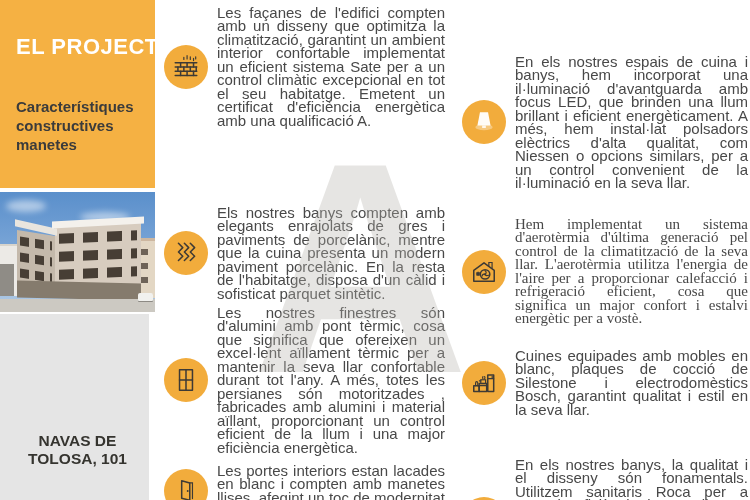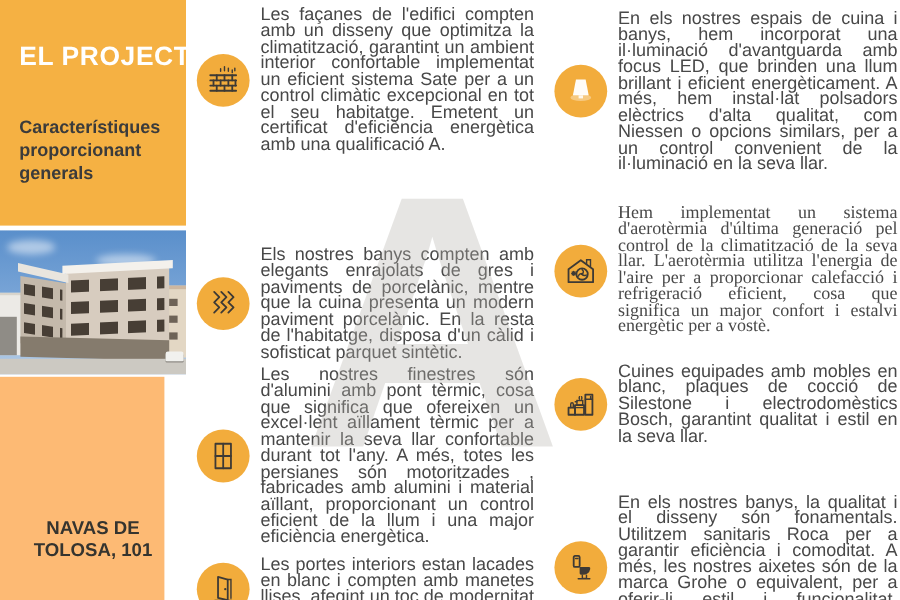--- a/index.html
+++ b/index.html
@@ -6,21 +6,21 @@
   html,body { background:#ffffff; }
   body { font-family:"Liberation Sans", sans-serif; }
   .page { position:relative; width:750px; height:500px; background:#ffffff; overflow:hidden; }
 
   
   .sidebar-top { position:absolute; left:0; top:0; width:155px; height:188px; background:#F5B143; }
   .sidebar-title { position:absolute; left:16px; top:34px; width:136px;
                    font-size:22px; font-weight:bold; letter-spacing:.5px; color:#ffffff; white-space:nowrap; }
   .sidebar-subtitle { position:absolute; left:16px; top:97px; width:126px;
                       font-size:15px; font-weight:bold; color:#3b3b3b; line-height:19px; }
-  .sidebar-bottom { position:absolute; left:0; top:314px; width:137px; height:186px; background:#fdba74; }
+  .sidebar-bottom { position:absolute; left:0; top:314px; width:149px; height:186px; background:#e5e5e5; }
   .sidebar-address { position:absolute; top:118px; left:0; width:155px; text-align:center;
                      font-size:15.5px; font-weight:bold; color:#35342f; line-height:18px; }
   .sidebar-address .inner { width:114px; margin:0 auto; }
 
   
   .photo { position:absolute; left:0; top:192px; width:155px; height:120px; overflow:hidden; background:linear-gradient(180deg,#5a8fcb 0%,#7fa9d9 55%,#b8cfe7 100%); }
   .cloud { position:absolute; background:rgba(255,255,255,.5); border-radius:50%; filter:blur(3px); }
   .nb-left { position:absolute; left:0; top:52px; width:20px; height:52px; background:#eceae6; border-top:2px solid #d8d4cc; }
   .nb-left2 { position:absolute; left:0; top:72px; width:14px; height:32px; background:#8f8c86; }
   .nb-right { position:absolute; right:0; top:46px; width:20px; height:60px; background:#e3d7c4; border-top:3px solid #cdb7a0; }
@@ -37,39 +37,39 @@
   .pavement { position:absolute; left:0; bottom:0; width:155px; height:13px; background:#ccc9c2; }
   .van { position:absolute; right:2px; bottom:11px; width:15px; height:8px; background:#f1f1ee; border-radius:2px 2px 1px 1px; box-shadow:0 1px 0 #8d8a84; }
 
   
   .watermark { position:absolute; left:252px; top:118px; z-index:10; pointer-events:none;
                font-size:300px; font-weight:bold; line-height:1; color:rgba(182,180,172,0.34); }
 
   
   .item { position:absolute; display:flex; align-items:center; z-index:2; }
   .item.mid { left:164px; width:281px; }
-  .item.right { left:462px; width:286px; }
+  .item.right { left:462px; width:286px;margin-top:46px; }
   .icon-circle { flex:0 0 44px; width:44px; height:44px; border-radius:50%; background:#F2AC3C;
                  display:flex; align-items:center; justify-content:center; margin-right:9px; }
   .para { flex:1; font-size:15px; line-height:13.45px; color:#484848; text-align:justify; }
   svg.ic { display:block; }
   .stk { stroke:#3e3a35; stroke-width:1.4; fill:none; stroke-linecap:round; stroke-linejoin:round; }
   .stk-thin { stroke:#3e3a35; stroke-width:1.1; fill:none; stroke-linecap:round; }
   .fil { fill:#3e3a35; stroke:none; }
 </style>
 </head>
 <body>
 
 <div class="page">
 
   <div class="watermark">A</div>
 
   <div class="sidebar-top">
     <div class="sidebar-title">EL PROJECTE</div>
-    <div class="sidebar-subtitle">Característiques proporcionant generals</div>
+    <div class="sidebar-subtitle">Característiques constructives manetes</div>
   </div>
 
   <div class="photo">
     <div class="cloud" style="left:6px;top:8px;width:40px;height:12px;"></div>
     <div class="cloud" style="left:80px;top:20px;width:50px;height:10px;"></div>
     <div class="nb-left"></div>
     <div class="nb-left2"></div>
     <div class="nb-right">
       <div class="win" style="top:8px;"></div>
       <div class="win" style="top:22px;"></div>

